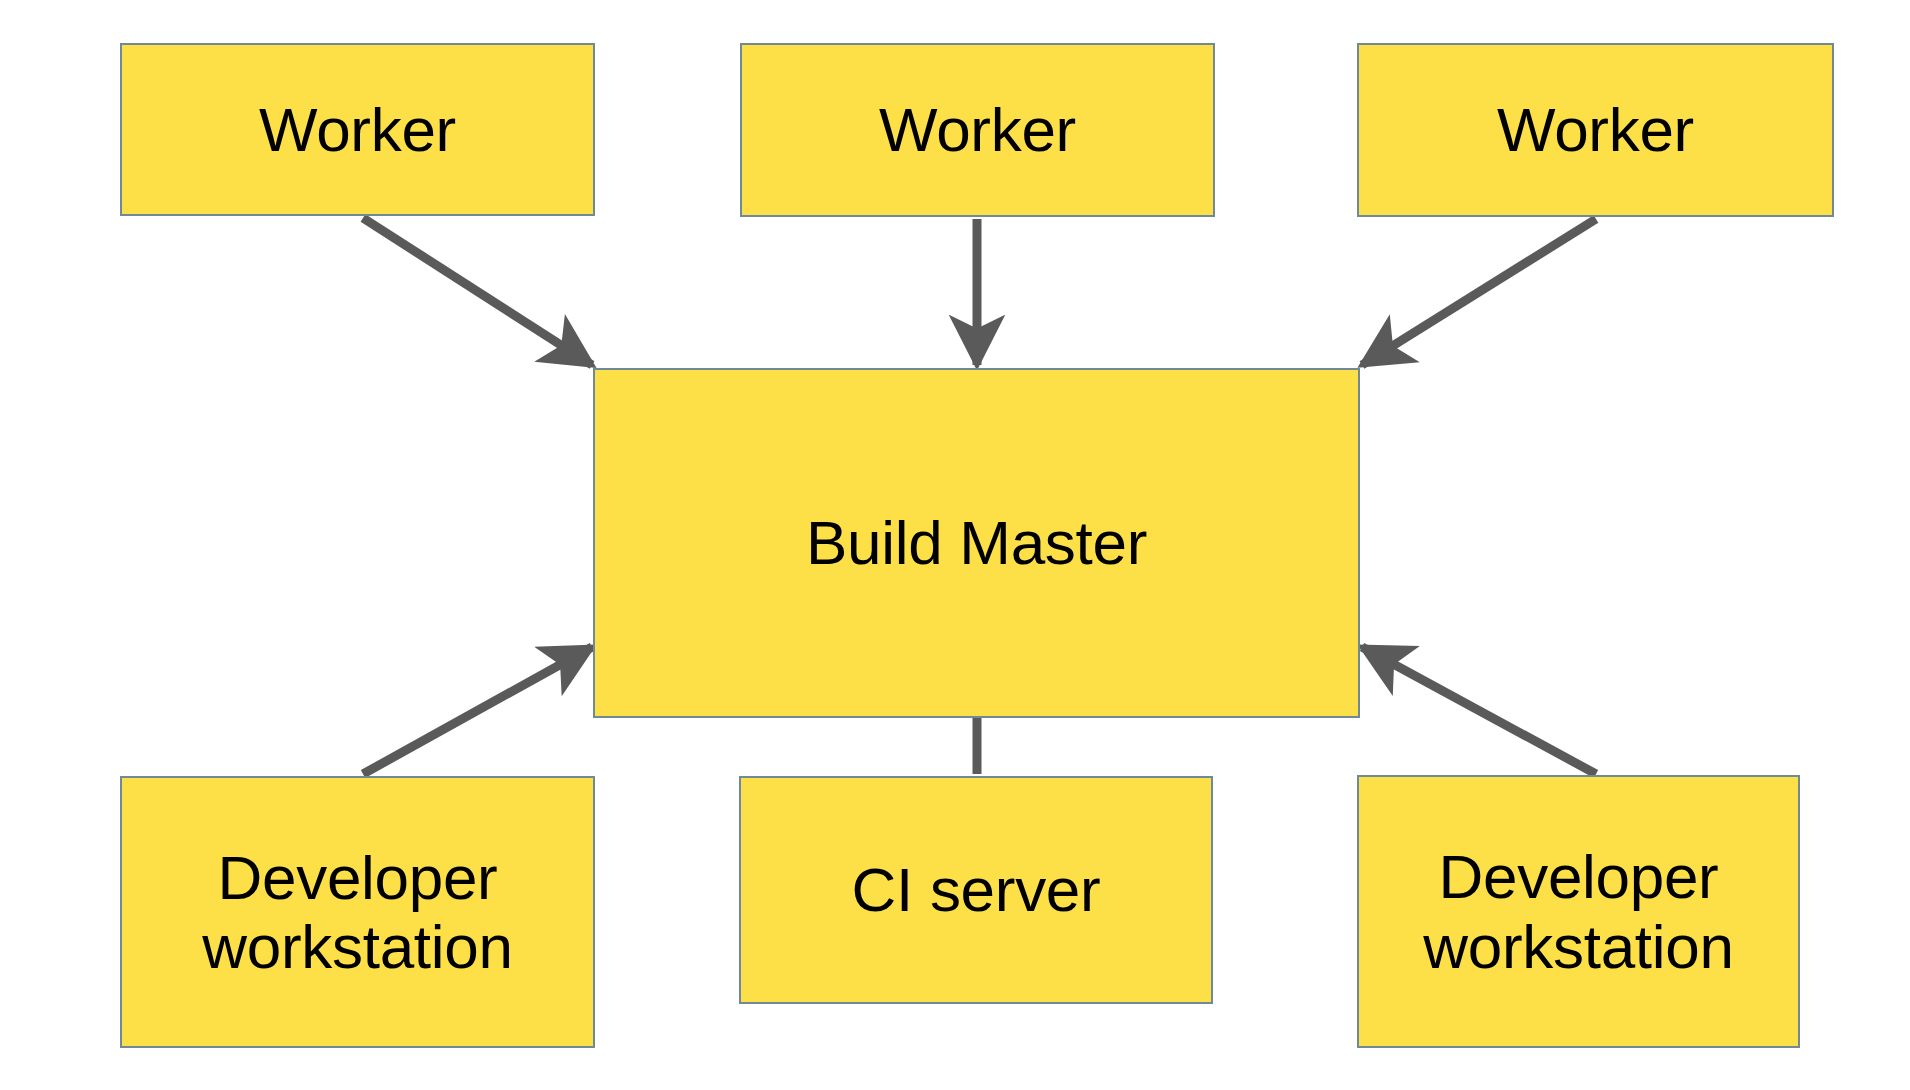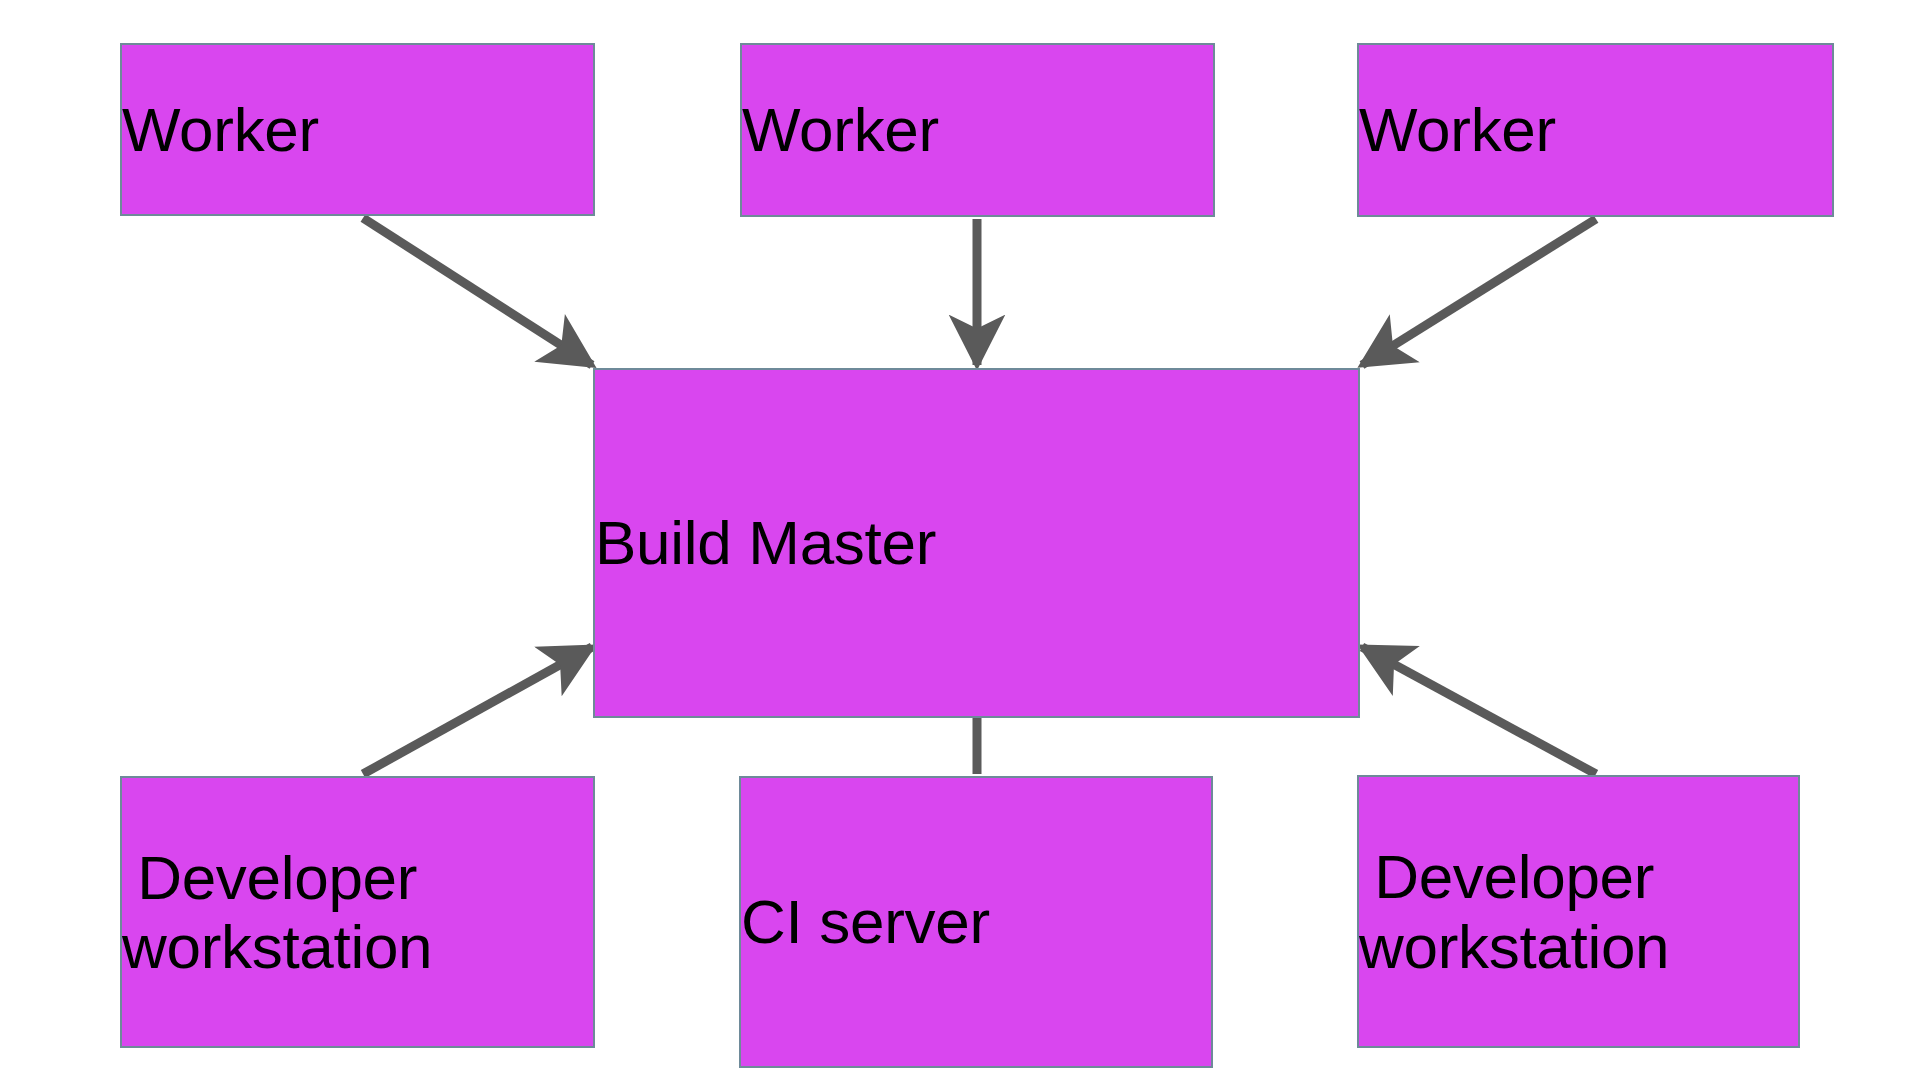--- a/index.html
+++ b/index.html
@@ -11,25 +11,25 @@
     position: relative;
     width: 1910px;
     height: 1090px;
     background: #ffffff;
     overflow: hidden;
     font-family: "Liberation Sans", sans-serif;
   }
   .node {
     position: absolute;
     box-sizing: border-box;
-    background: #d946ef;
+    background: #fde047;
     border: 2px solid #6e8a99;
     display: flex;
     align-items: center;
-    justify-content: flex-start;
+    justify-content: center;
     text-align: center;
     color: #000000;
     font-family: "Liberation Sans", sans-serif;
     font-weight: 400;
     line-height: 1.12;
     letter-spacing: -0.3px;
   }
   .node-label {
     display: block;
     white-space: pre-line;
@@ -41,21 +41,21 @@
     width: 1910px;
     height: 1090px;
     pointer-events: none;
   }
   
   .n-worker-left   { left: 120px;  top: 43px;   width: 475px; height: 173px; font-size: 62px; }
   .n-worker-mid    { left: 740px;  top: 43px;   width: 475px; height: 174px; font-size: 62px; }
   .n-worker-right  { left: 1357px; top: 43px;   width: 477px; height: 174px; font-size: 62px; }
   .n-build-master  { left: 593px;  top: 368px;  width: 767px; height: 350px; font-size: 62px; }
   .n-dev-left      { left: 120px;  top: 776px;  width: 475px; height: 272px; font-size: 62px; }
-  .n-ci-server     { left: 739px;  top: 776px;  width: 474px; height: 292px; font-size: 62px; }
+  .n-ci-server     { left: 739px;  top: 776px;  width: 474px; height: 228px; font-size: 62px; }
   .n-dev-right     { left: 1357px; top: 775px;  width: 443px; height: 273px; font-size: 62px; }
 </style>
 </head>
 <body>
 
 <div id="canvas">
 
   <svg id="edges" viewBox="0 0 1910 1090" width="1910" height="1090" xmlns="http://www.w3.org/2000/svg">
     <defs>
       <marker id="arrowhead" markerWidth="7" markerHeight="7" refX="5.6" refY="3.5" orient="auto" markerUnits="strokeWidth">

